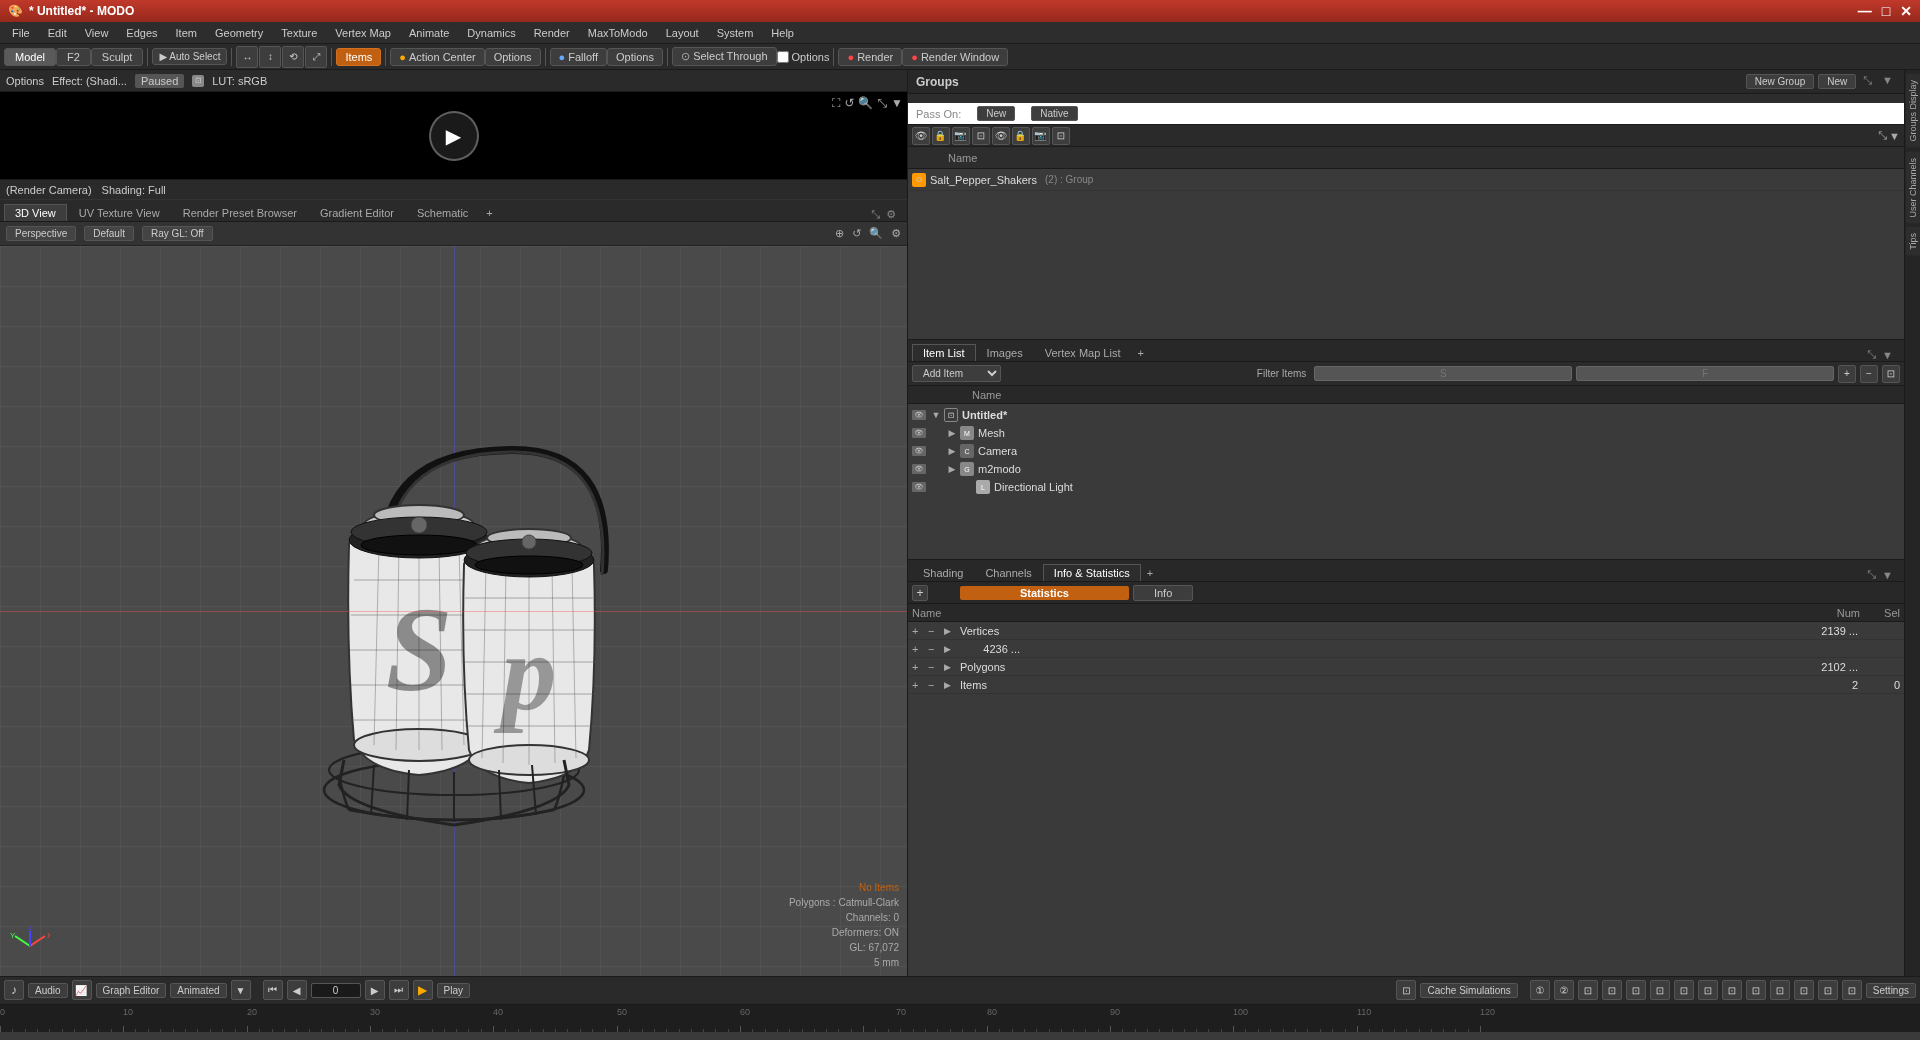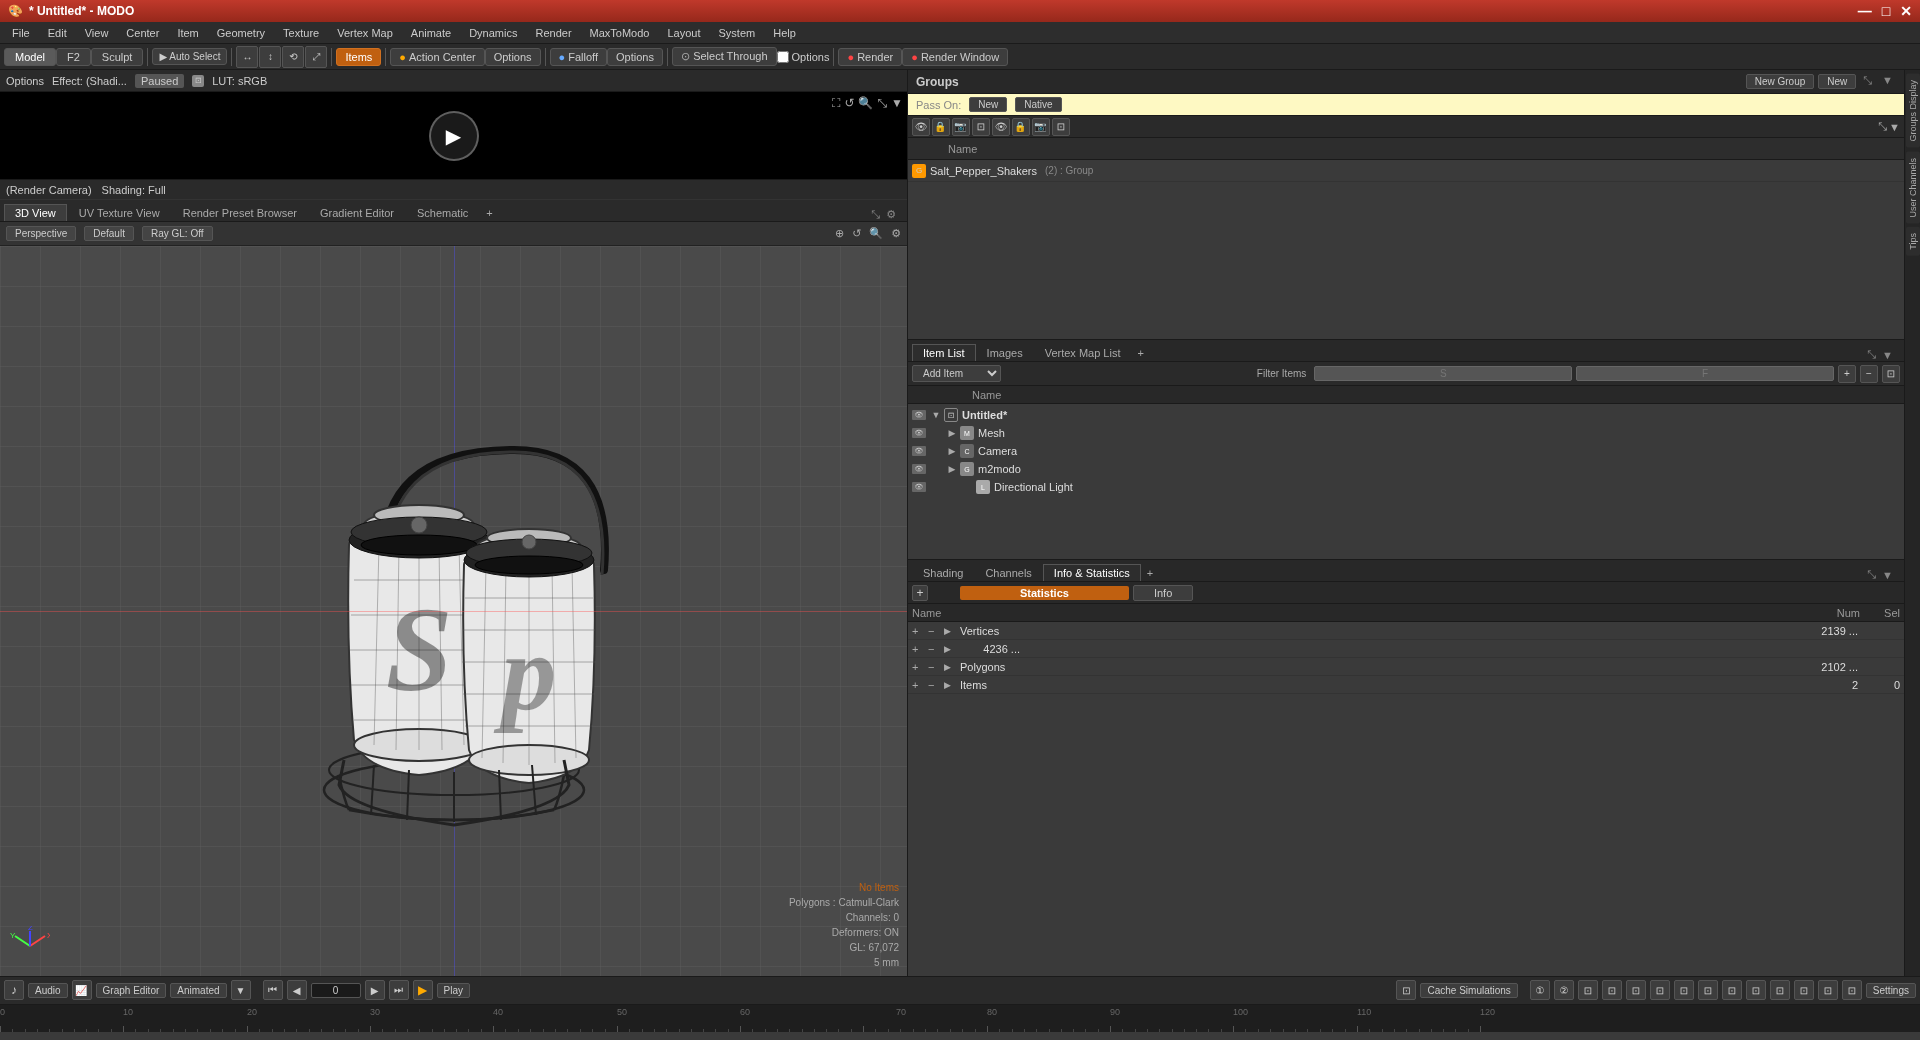--- a/index.html
+++ b/index.html
@@ -686,21 +686,21 @@
     <span>—</span>
     <span>□</span>
     <span>✕</span>
   </div>
 </div>
 
 <div id="menubar">
   <span class="menu-item">File</span>
   <span class="menu-item">Edit</span>
   <span class="menu-item">View</span>
-  <span class="menu-item">Center</span>
+  <span class="menu-item">Edges</span>
   <span class="menu-item">Item</span>
   <span class="menu-item">Geometry</span>
   <span class="menu-item">Texture</span>
   <span class="menu-item">Vertex Map</span>
   <span class="menu-item">Animate</span>
   <span class="menu-item">Dynamics</span>
   <span class="menu-item">Render</span>
   <span class="menu-item">MaxToModo</span>
   <span class="menu-item">Layout</span>
   <span class="menu-item">System</span>
@@ -914,21 +914,21 @@
           <span id="groups-header-title">Groups</span>
         </div>
         <div id="groups-header-right">
           <button class="groups-header-btn">New Group</button>
           <button class="groups-header-btn">New</button>
           <span class="panel-expand-btn">⤡</span>
           <span class="panel-expand-btn">▼</span>
         </div>
       </div>
 
-      <div style="height:22px; background:#fef9c3; display:flex; align-items:center; padding:0 8px; gap:8px; border-bottom:1px solid #1a1a1a;">
+      <div style="height:22px; background:#ffffff; display:flex; align-items:center; padding:0 8px; gap:16px; border-bottom:1px solid #1a1a1a;margin-top:9px;">
         <span style="font-size:11px; color:#888;">Pass On:</span>
         <button class="groups-header-btn">New</button>
         <button class="groups-header-btn">Native</button>
       </div>
       <div id="groups-toolbar">
 
         <div class="gt-btn">👁</div>
         <div class="gt-btn">🔒</div>
         <div class="gt-btn">📷</div>
         <div class="gt-btn">⊡</div>

